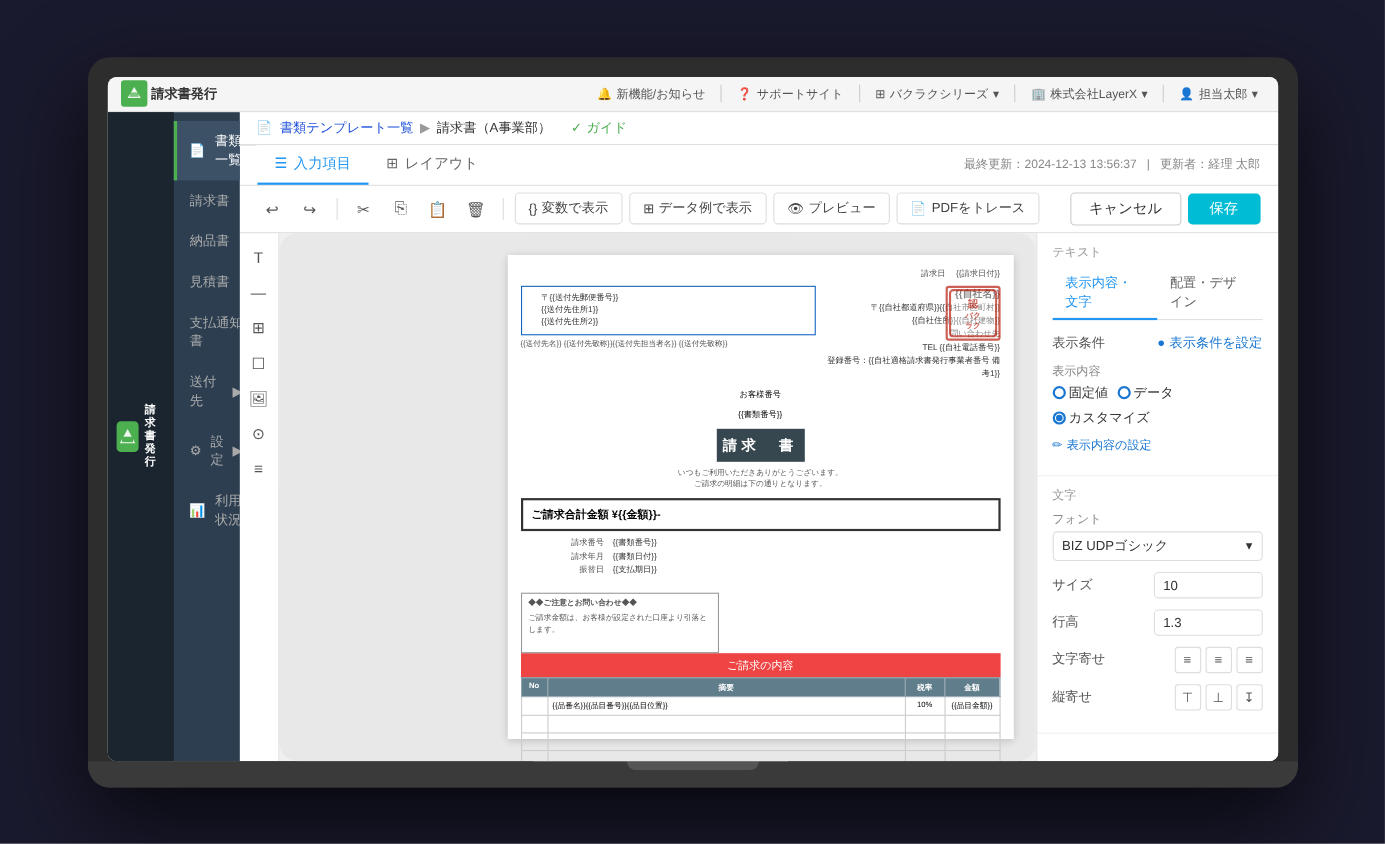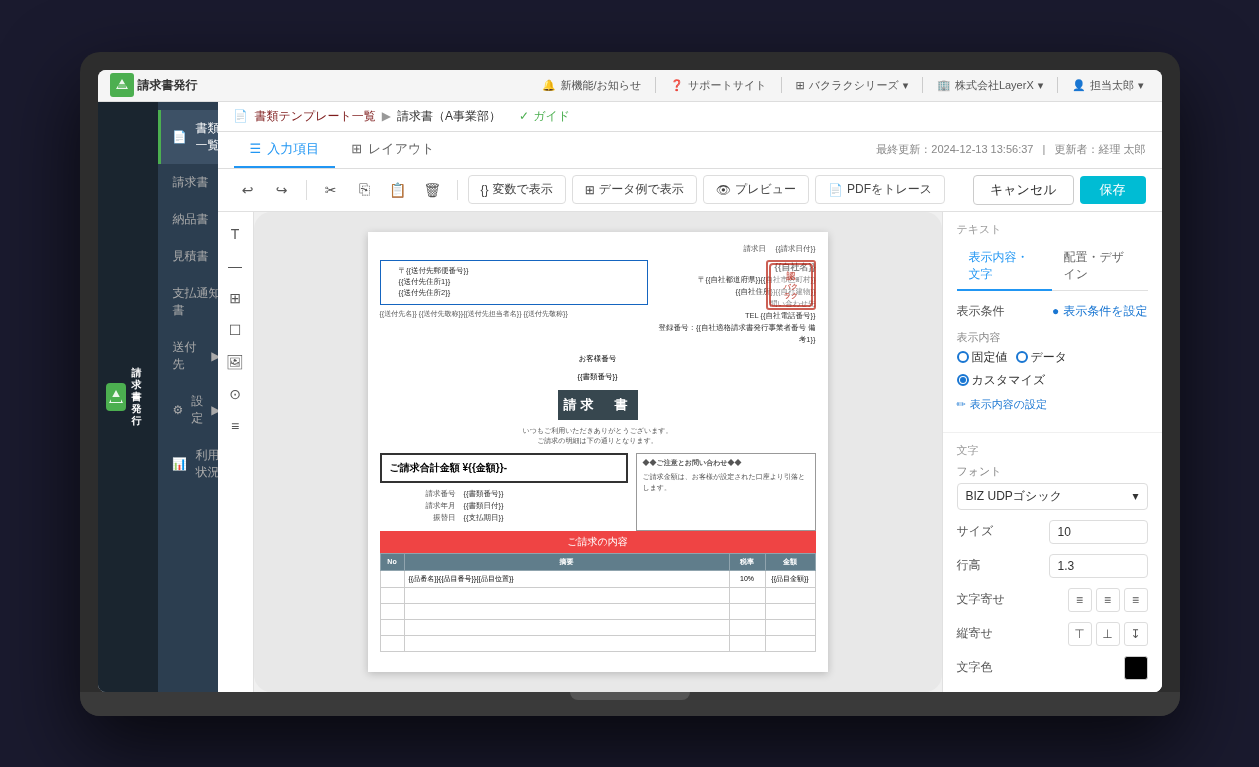--- a/index.html
+++ b/index.html
@@ -182,21 +182,21 @@
       padding: 6px 16px;
       display: flex;
       align-items: center;
       gap: 6px;
       font-size: 12px;
       color: #666;
       border-bottom: 1px solid #ddd;
     }
 
     .breadcrumb-link {
-      color: #7f1d1d;
+      color: #1d4ed8;
       cursor: pointer;
       display: flex;
       align-items: center;
       gap: 4px;
       font-family: Liberation Serif, serif;
     }
 
     .breadcrumb-sep { color: #999; }
 
     .breadcrumb-current { color: #333; font-weight: 500; }
@@ -347,21 +347,21 @@
       background: transparent;
     }
 
     
     .canvas-area {
       flex: 1;
       background: #e8e8e8;
       overflow: auto;
       padding: 20px;
       display: flex;
-      justify-content: center;
+      justify-content: flex-end;
       border-radius: 17px;
     }
 
     
     .document {
       background: white;
       width: 460px;
       min-height: 430px;
       box-shadow: 0 2px 8px rgba(0,0,0,0.2);
       font-size: 8px;
@@ -708,20 +708,21 @@
     .section-title-text {
       font-size: 11px;
       color: #999;
       font-weight: 500;
       margin-bottom: 6px;
     }
 
     .doc-two-col {
       display: flex;
       gap: 8px;
+      flex-direction: column;
     }
   </style>
 </head>
 <body>
 
 <div class="laptop-outer">
   <div class="laptop-screen">
 
     <div class="top-bar">
       <div class="top-bar-logo">
@@ -1094,24 +1095,20 @@
 
               <div class="panel-row">
                 <span class="panel-row-label">縦寄せ</span>
                 <div class="align-buttons">
                   <button class="align-btn">⊤</button>
                   <button class="align-btn">⊥</button>
                   <button class="align-btn">↧</button>
                 </div>
               </div>
 
-              <div class="panel-row">
-                <span class="panel-row-label">文字色</span>
-                <div class="color-swatch" style="background:#000000;"></div>
-              </div>
             </div>
           </div>
         </div>
       </div>
     </div>
   </div>
   <div class="laptop-base"></div>
 </div>
 
 </body></html>

